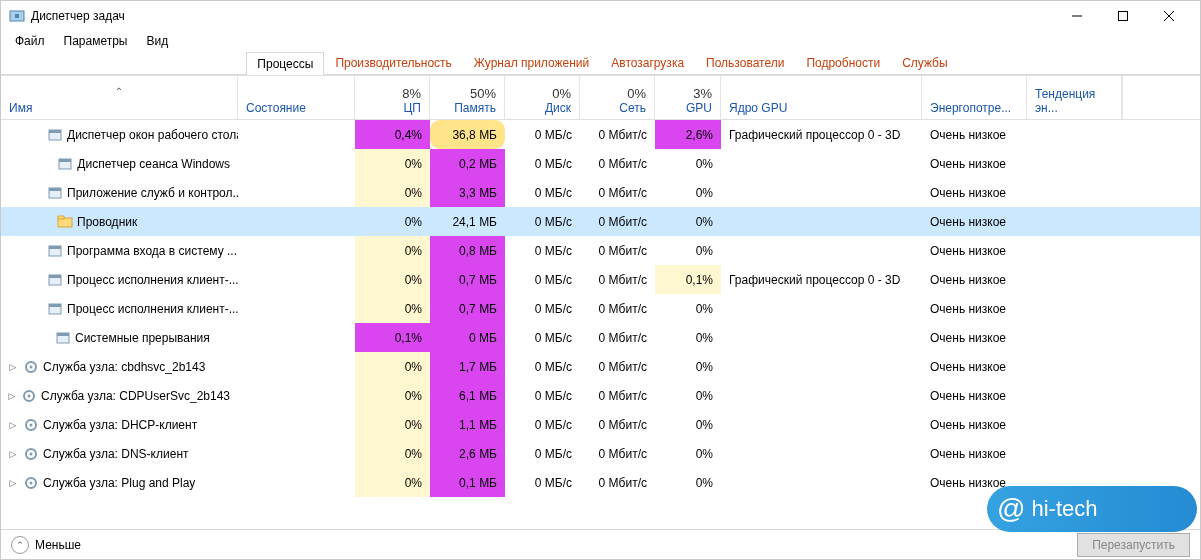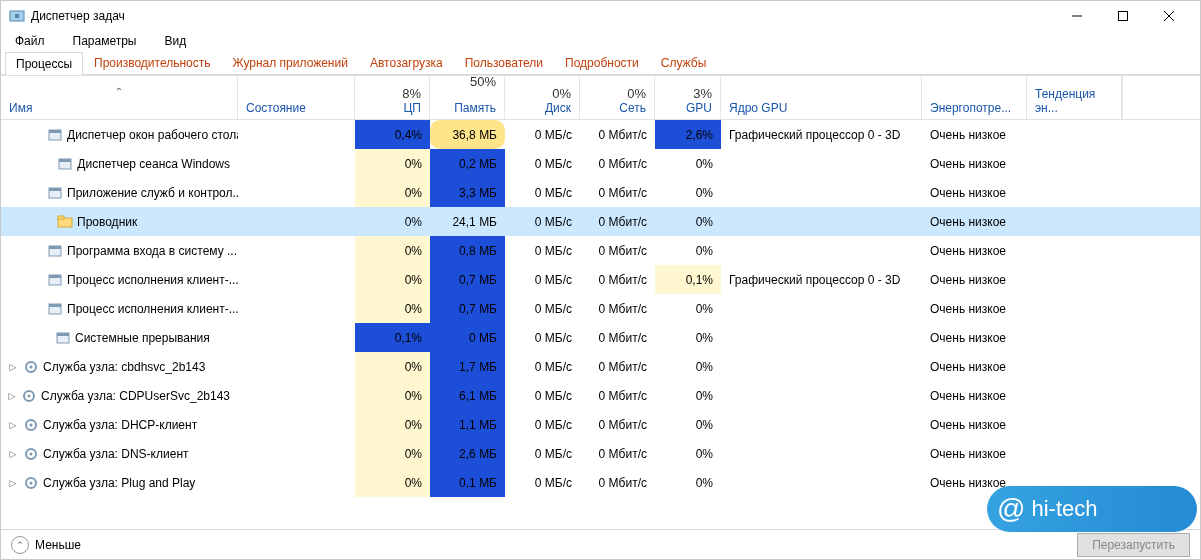--- a/index.html
+++ b/index.html
@@ -5,48 +5,48 @@
   * { box-sizing: border-box; margin: 0; padding: 0; }
   html, body { width: 1201px; height: 560px; font-family: "Segoe UI", Tahoma, sans-serif; font-size: 12px; color: #000; background: #fff; overflow: hidden; }
   .window { width: 100%; height: 100%; display: flex; flex-direction: column; border: 1px solid #c9c9c9; }
   .titlebar { height: 30px; display: flex; align-items: center; padding: 0 8px 0 8px; }
   .titlebar .app-icon { width: 16px; height: 16px; margin-right: 6px; }
   .titlebar .title { flex: 0 0 auto; color: #000; }
   .titlebar .spacer { flex: 1; }
   .win-btns { display: flex; height: 100%; }
   .win-btn { width: 46px; display: flex; align-items: center; justify-content: center; }
   .win-btn svg { width: 10px; height: 10px; }
-  .menubar { height: 20px; display: flex; align-items: center; padding: 0 6px; gap: 12px; }
+  .menubar { height: 20px; display: flex; align-items: center; padding: 0 6px; gap: 3px; }
   .menubar .menu-item { padding: 2px 8px; }
-  .tabbar { display: flex; border-bottom: 1px solid #d9d9d9; padding-left: 4px; height: 24px; }
+  .tabbar { display: flex; border-bottom: 1px solid #d9d9d9; padding-left: 4px; height: 24px; justify-content: center; }
   .tab { padding: 4px 10px 3px 10px; border: 1px solid transparent; border-bottom: none; color: #c2410c; }
   .tab.active { border-color: #d9d9d9; background: #fff; position: relative; top: 1px; color: #000; }
   .grid-area { flex: 1; display: flex; flex-direction: column; overflow: hidden; border-top: 1px solid #e0e0e0; }
   .header-row { display: flex; height: 44px; border-bottom: 1px solid #e0e0e0; position: relative; }
   .hd { border-right: 1px solid #e5e5e5; padding: 4px 8px; display: flex; flex-direction: column; justify-content: flex-end; font-size: 12px; color: #1a56ab; }
   .hd .top { font-size: 13px; color: #333; text-align: right; }
   .hd.usage .top { color: #333; }
   .hd.usage span.lbl { text-align: right; }
   .hd.name { color: #1a56ab; justify-content: flex-end; }
   .hd.name .sort { text-align: center; font-size: 10px; color: #555; margin-bottom: 4px; }
   .body { flex: 1; overflow-y: scroll; overflow-x: hidden; position: relative; }
   .row { display: flex; height: 29px; align-items: center; }
   .row.selected { background: #cce8ff; }
   .cell { height: 100%; display: flex; align-items: center; padding: 0 8px; overflow: hidden; white-space: nowrap; }
   .cell.num { justify-content: flex-end; }
   .name-cell { padding-left: 6px; gap: 4px; }
   .expander { width: 12px; height: 12px; display: flex; align-items: center; justify-content: center; color: #666; font-size: 9px; }
   .proc-icon { width: 16px; height: 16px; flex: 0 0 16px; display: flex; align-items: center; justify-content: center; }
   .heat-low { background: #fff7cf; }
-  .heat-mid { background: #1d4ed8; }
+  .heat-mid { background: #d946ef; }
   .heat-hi  { background: #ffe48a; border-radius: 10px; }
   .col-name   { width: 237px; }
   .col-status { width: 117px; }
   .col-cpu    { width: 75px; }
-  .col-mem    { width: 75px; gap: 12px; }
+  .col-mem    { width: 75px; }
   .col-disk   { width: 75px; }
   .col-net    { width: 75px; }
   .col-gpu    { width: 66px; }
   .col-gpuc   { width: 201px; }
   .col-power  { width: 105px; }
   .col-trend  { width: 95px; }
   .statusbar { height: 30px; border-top: 1px solid #d9d9d9; display: flex; align-items: center; justify-content: space-between; padding: 0 10px; }
   .fewer { display: flex; align-items: center; gap: 6px; }
   .fewer .circ { width: 18px; height: 18px; border: 1px solid #999; border-radius: 50%; display: flex; align-items: center; justify-content: center; font-size: 9px; color: #555; }
   .restart-btn { padding: 4px 14px; border: 1px solid #adadad; background: #e1e1e1; color: #888; }

